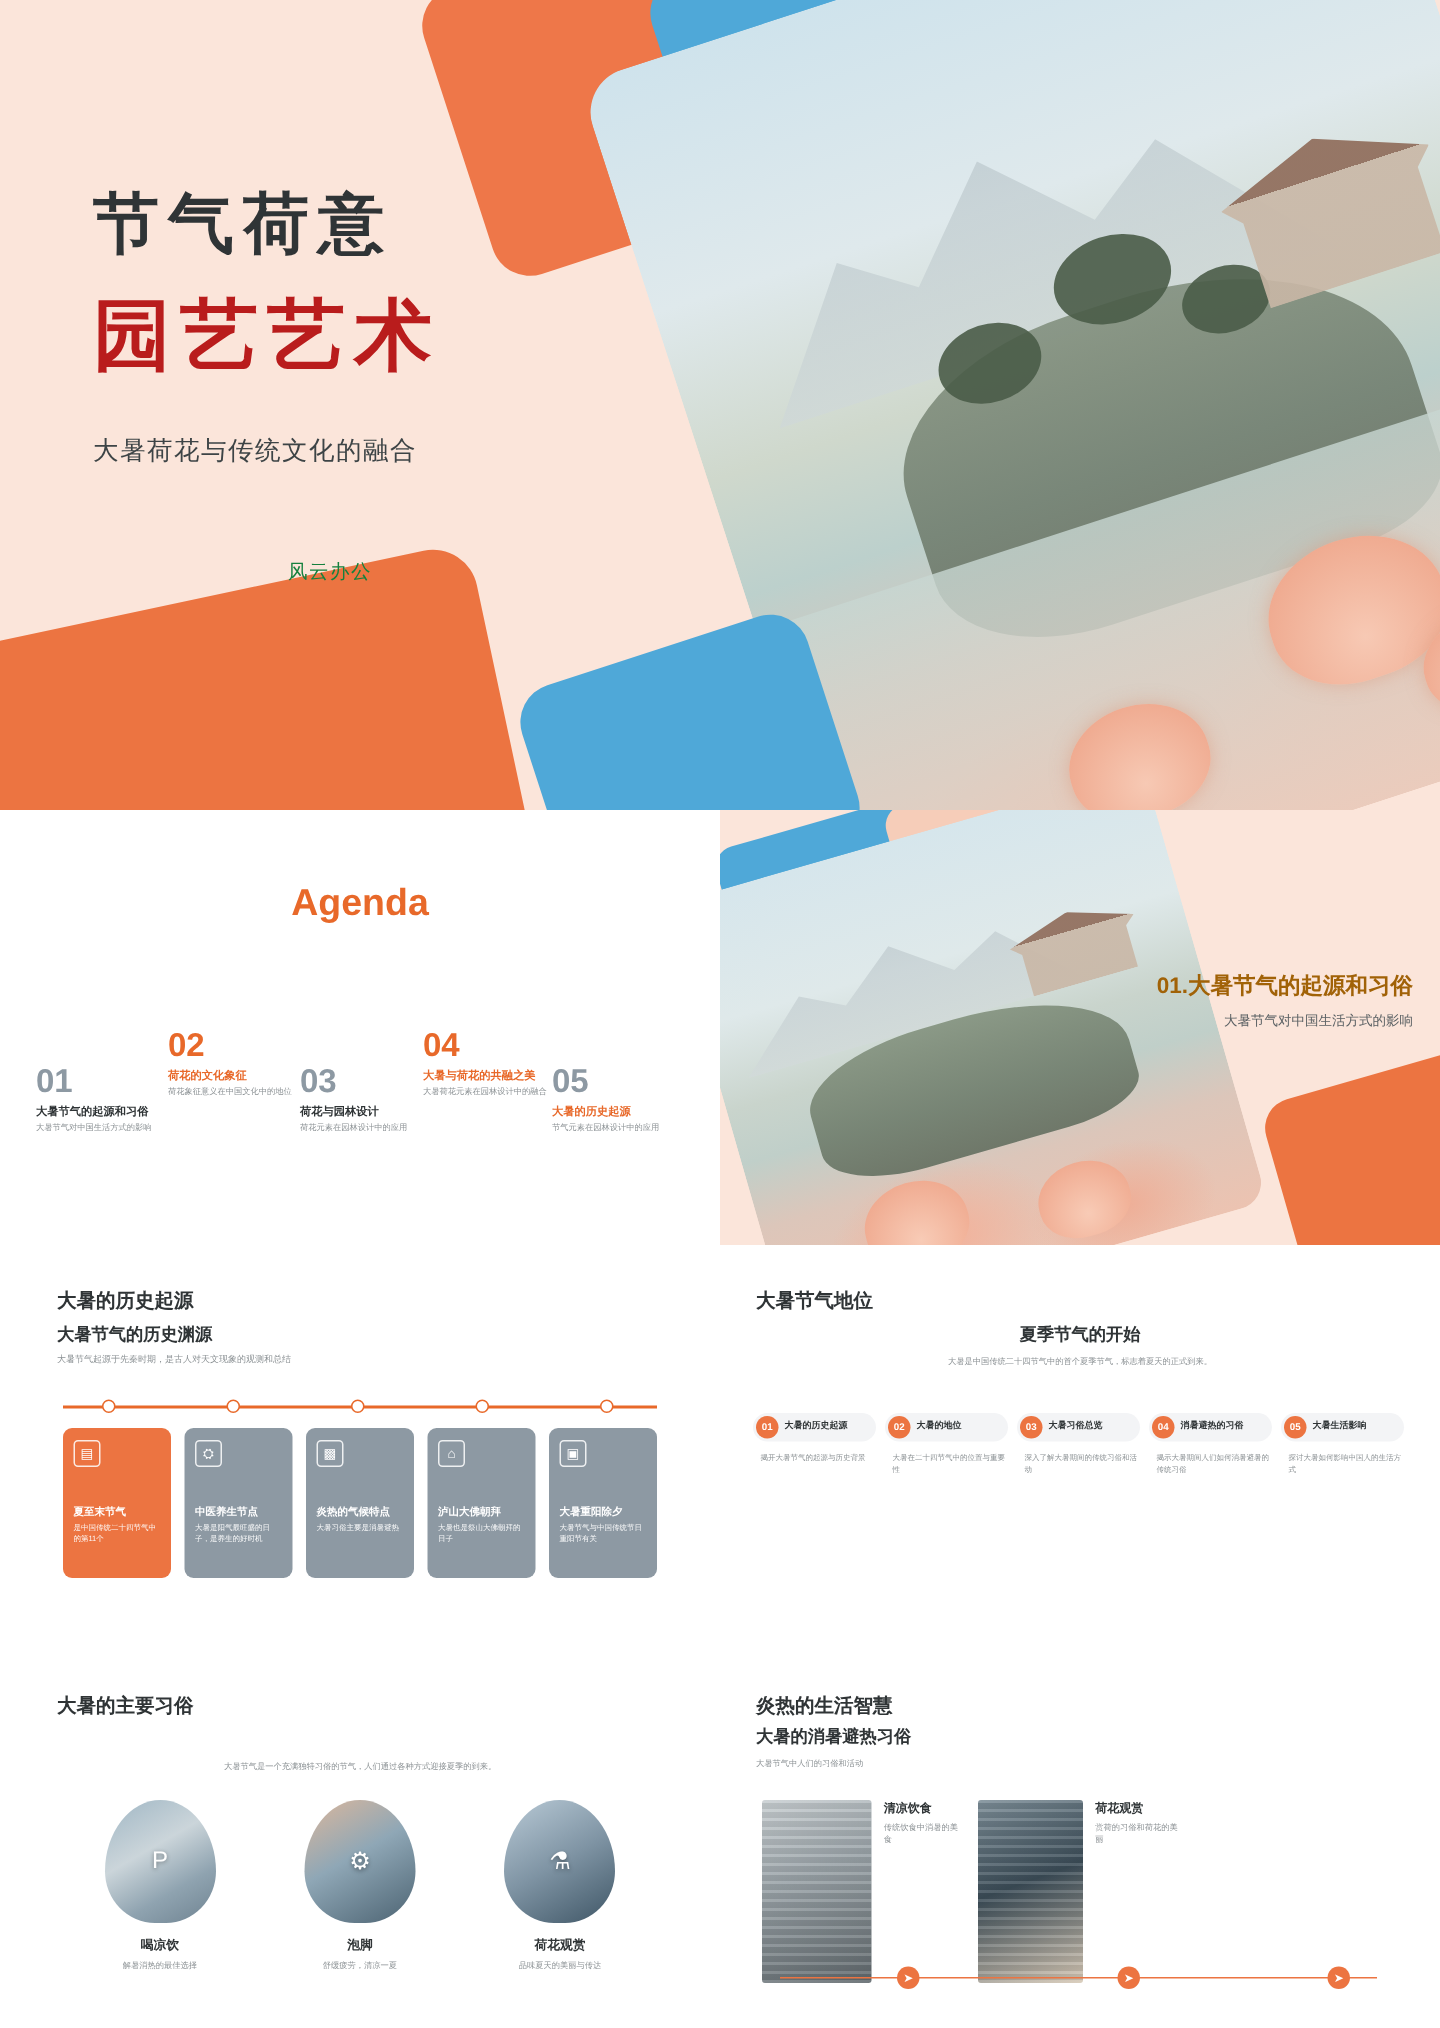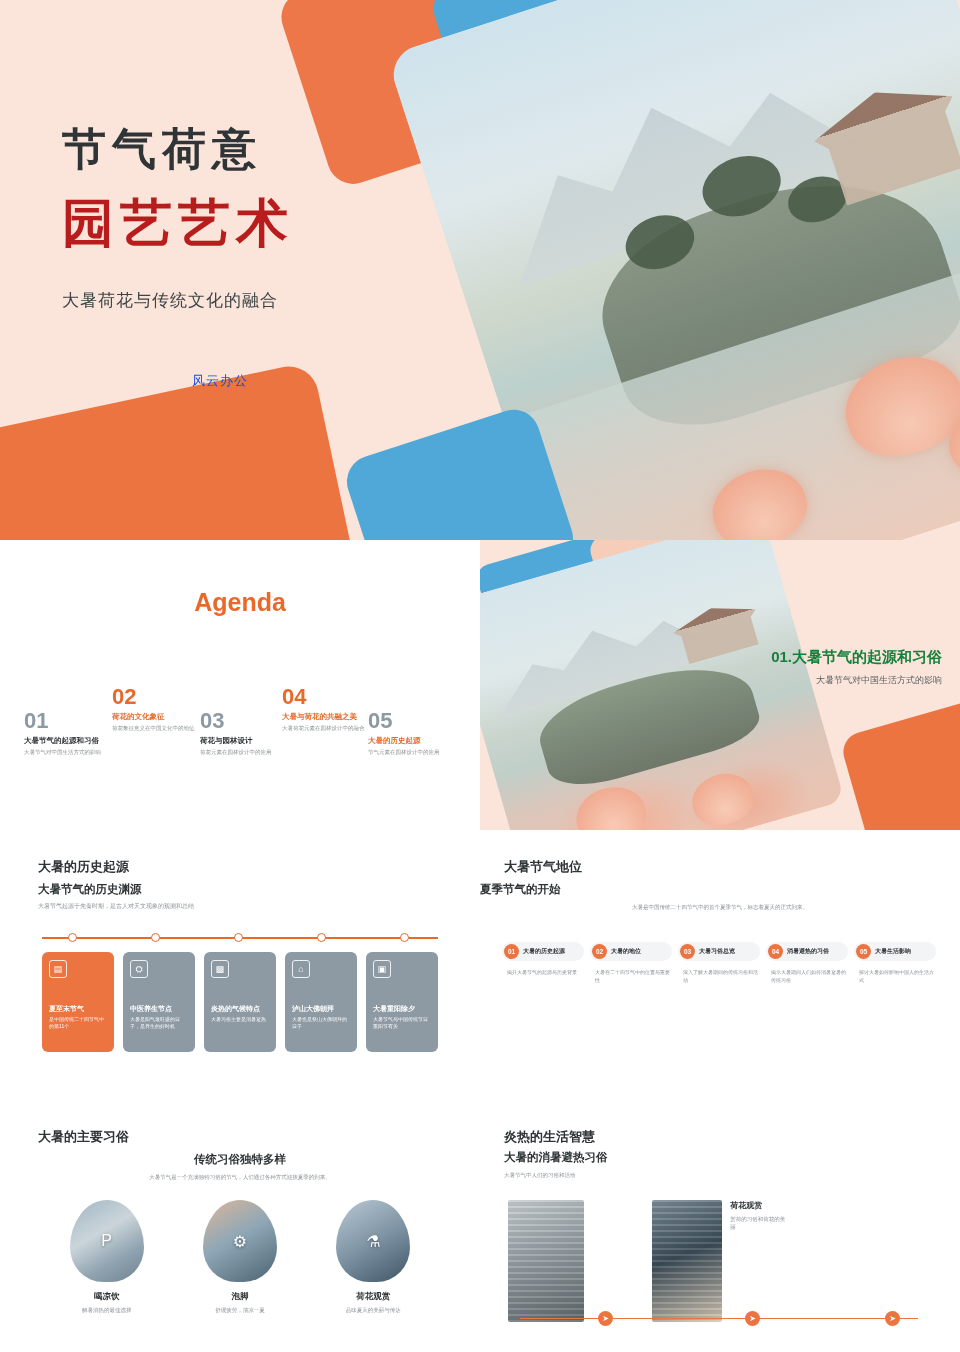--- a/index.html
+++ b/index.html
@@ -68,21 +68,21 @@
   }
   #slide1 .photo .lotus {
     position: absolute; border-radius: 50% 50% 45% 45%;
     background: radial-gradient(circle at 50% 70%, #f7c9b4, #eda185);
     box-shadow: 0 0 12px rgba(220,150,120,.5);
   }
   #slide1 .title-zone { position: absolute; left: 62px; top: 120px; z-index: 5; }
   #slide1 .t1 { font-size: 44px; font-weight: bold; letter-spacing: 6px; color: #2f3436; }
   #slide1 .t2 { font-size: 52px; font-weight: bold; letter-spacing: 6px; color: #b91c1c; margin-top: 10px; }
   #slide1 .t3 { font-size: 17px; color: #3d4446; margin-top: 30px; letter-spacing: 1px; }
-  #slide1 .t4 { font-size: 13px; color: #1d4ed8; margin-top: 60px; margin-left: 130px; letter-spacing: 1px; }
+  #slide1 .t4 { font-size: 13px; color: #15803d; margin-top: 60px; margin-left: 130px; letter-spacing: 1px; }
 
   
   #slide2 { left: 0; top: 540px; width: 480px; height: 290px; background: #fff; }
   #slide2 .ag-title { position: absolute; left: 0; right: 0; top: 48px; text-align: center; font-size: 25px; font-weight: bold; color: #e8692a; }
   #slide2 .ag-row { position: absolute; left: 24px; top: 140px; width: 432px; height: 120px; }
   #slide2 .ag-item { position: absolute; width: 104px; }
   #slide2 .ag-num { font-size: 22px; font-weight: bold; }
   #slide2 .ag-head { font-size: 7.5px; font-weight: bold; color: #2f3436; margin-top: 2px; line-height: 1.35; }
   #slide2 .ag-desc { font-size: 5.5px; color: #8c9295; margin-top: 3px; line-height: 1.4; }
 
@@ -109,21 +109,21 @@
     background: linear-gradient(to bottom, #81907c, #616d5e); border-radius: 40% 50% 25% 30%; opacity: .88;
   }
   #slide3 .s-photo .pav {
     position: absolute; right: 10%; top: 26%; width: 26%; height: 16%;
     background: linear-gradient(to bottom, #8e6a58 0 26%, #c9b7a6 26% 100%); opacity: .9;
     clip-path: polygon(0% 28%, 50% 0%, 100% 28%, 92% 40%, 92% 100%, 8% 100%, 8% 40%);
   }
   #slide3 .s-photo .lotus { position: absolute; border-radius: 50% 50% 45% 45%; background: radial-gradient(circle at 50% 70%, #f8cbb6, #eda185); }
   #slide3 .s-orange { position: absolute; left: 380px; top: 170px; width: 180px; height: 180px; background: #ec7441; border-radius: 20px; transform: rotate(-16deg); }
   #slide3 .s-text { position: absolute; right: 18px; top: 108px; text-align: right; z-index: 4; }
-  #slide3 .s-t1 { font-size: 15px; font-weight: bold; color: #15803d; }
+  #slide3 .s-t1 { font-size: 15px; font-weight: bold; color: #a16207; }
   #slide3 .s-t2 { font-size: 9px; color: #5b6164; margin-top: 7px; }
 
   
   #slide4 { left: 0; top: 830px; width: 480px; height: 270px; background: #fff; }
   .s4-h1 { position: absolute; left: 38px; top: 28px; font-size: 13px; font-weight: bold; color: #2f3436; }
   .s4-h2 { position: absolute; left: 38px; top: 52px; font-size: 11.5px; font-weight: bold; color: #2f3436; }
   .s4-h3 { position: absolute; left: 38px; top: 72px; font-size: 6px; color: #8c9295; }
   .s4-timeline { position: absolute; left: 42px; top: 102px; width: 396px; height: 12px; }
   .s4-line { position: absolute; left: 0; top: 5px; width: 100%; height: 1.5px; background: #e8692a; }
   .s4-dot { position: absolute; top: 1px; width: 9px; height: 9px; border-radius: 50%; border: 1.5px solid #e8692a; background: #fff; }
@@ -131,21 +131,21 @@
   .s4-card { width: 74px; border-radius: 6px; padding: 8px 7px; color: #fff; position: relative; }
   .s4-card.active { background: #ec7441; }
   .s4-card.plain { background: #8d99a3; }
   .s4-ico { width: 18px; height: 18px; border: 1.2px solid rgba(255,255,255,.85); border-radius: 3px; display: flex; align-items: center; justify-content: center; font-size: 9px; margin-bottom: 26px; }
   .s4-ct { font-size: 7px; font-weight: bold; line-height: 1.3; }
   .s4-cd { font-size: 5px; line-height: 1.45; margin-top: 3px; opacity: .95; }
 
   
   #slide5 { left: 480px; top: 830px; width: 480px; height: 270px; background: #fff; }
   .s5-h1 { position: absolute; left: 24px; top: 28px; font-size: 13px; font-weight: bold; color: #2f3436; }
-  .s5-h2 { position: absolute; left: 0; right: 0; top: 52px; text-align: left; font-size: 11.5px; font-weight: bold; color: #2f3436; }
+  .s5-h2 { position: absolute; left: 0; right: 0; top: 52px; text-align: center; font-size: 11.5px; font-weight: bold; color: #2f3436; }
   .s5-h3 { position: absolute; left: 0; right: 0; top: 74px; text-align: center; font-size: 5.5px; color: #8c9295; }
   .s5-row { position: absolute; left: 22px; top: 112px; width: 436px; display: flex; gap: 6px; }
   .s5-col { width: 82px; }
   .s5-pill { display: flex; align-items: center; gap: 4px; background: #f3f4f6; border-radius: 10px; padding: 2px 5px 2px 2px; }
   .s5-badge { width: 15px; height: 15px; border-radius: 50%; background: #ec7441; color: #fff; font-size: 6.5px; font-weight: bold; display: flex; align-items: center; justify-content: center; flex: none; }
   .s5-plabel { font-size: 6px; font-weight: bold; color: #2f3436; line-height: 1.2; }
   .s5-body { font-size: 5px; color: #8c9295; margin-top: 8px; line-height: 1.5; padding-left: 5px; }
 
   
   #slide6 { left: 0; top: 1100px; width: 480px; height: 252px; background: #fff; text-decoration: underline; }
@@ -343,21 +343,20 @@
         <span class="s5-badge">05</span>
         <span class="s5-plabel">大暑生活影响</span>
       </div>
       <div class="s5-body">探讨大暑如何影响中国人的生活方式</div>
     </div>
   </div>
 </section>
 
 <section class="page" id="slide6">
   <div class="s6-h1">大暑的主要习俗</div>
-  <div class="s6-h2">传统习俗独特多样</div>
   <div class="s6-h3">大暑节气是一个充满独特习俗的节气，人们通过各种方式迎接夏季的到来。</div>
   <div class="s6-row">
     <div class="s6-item">
       <div class="s6-shape">
         <div class="glyph">P</div>
       </div>
       <div class="s6-cap">喝凉饮</div>
       <div class="s6-sub">解暑消热的最佳选择</div>
     </div>
     <div class="s6-item">
@@ -378,20 +377,24 @@
 </section>
 
 <section class="page" id="slide7">
   <div class="s7-h1">炎热的生活智慧</div>
   <div class="s7-h2">大暑的消暑避热习俗</div>
   <div class="s7-h3">大暑节气中人们的习俗和活动</div>
   <div class="s7-row">
     <div class="s7-cell">
       <div class="s7-pair">
         <div class="s7-img a"></div>
+        <div>
+          <div class="s7-ttl">清凉饮食</div>
+          <div class="s7-dsc">传统饮食中消暑的美食</div>
+        </div>
       </div>
     </div>
     <div class="s7-cell">
       <div class="s7-pair">
         <div class="s7-img b"></div>
         <div>
           <div class="s7-ttl">荷花观赏</div>
           <div class="s7-dsc">赏荷的习俗和荷花的美丽</div>
         </div>
       </div>

